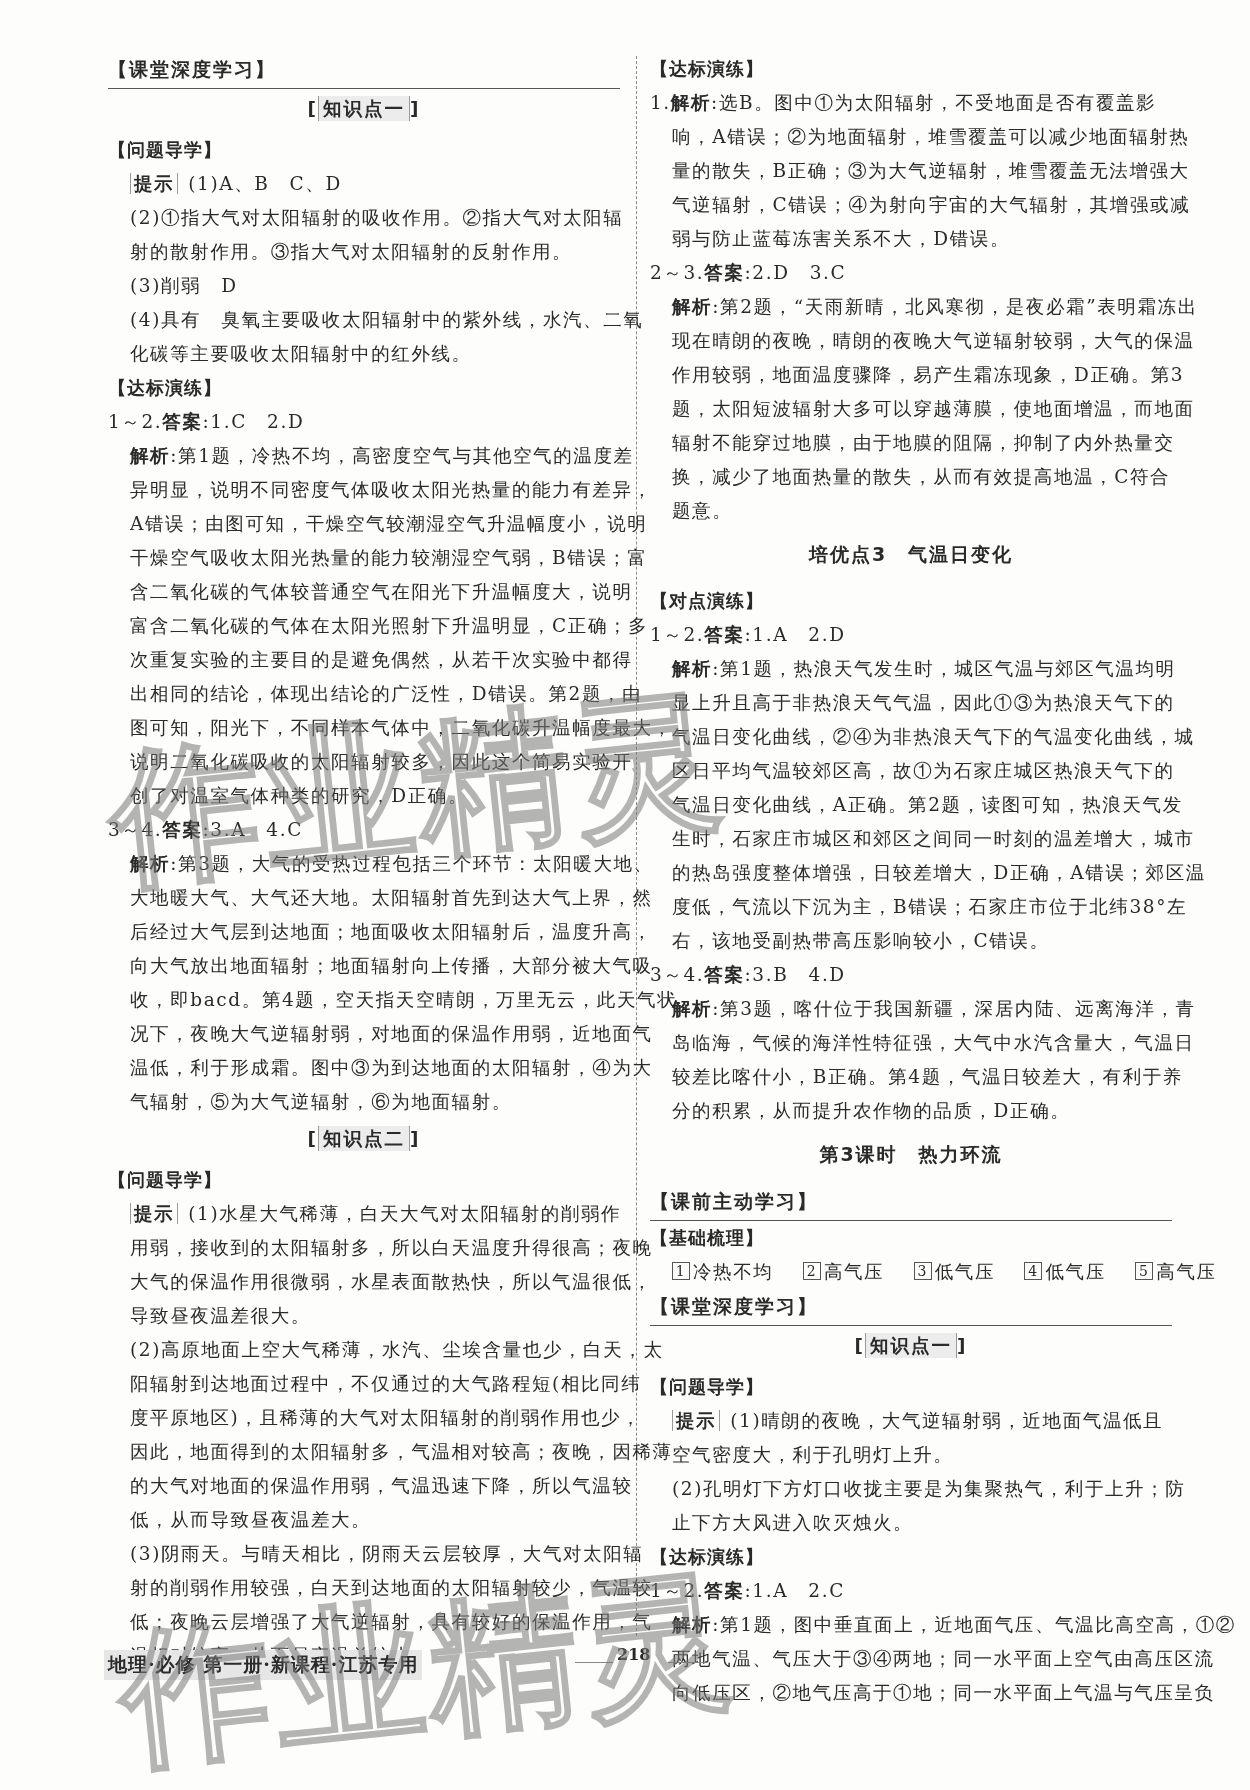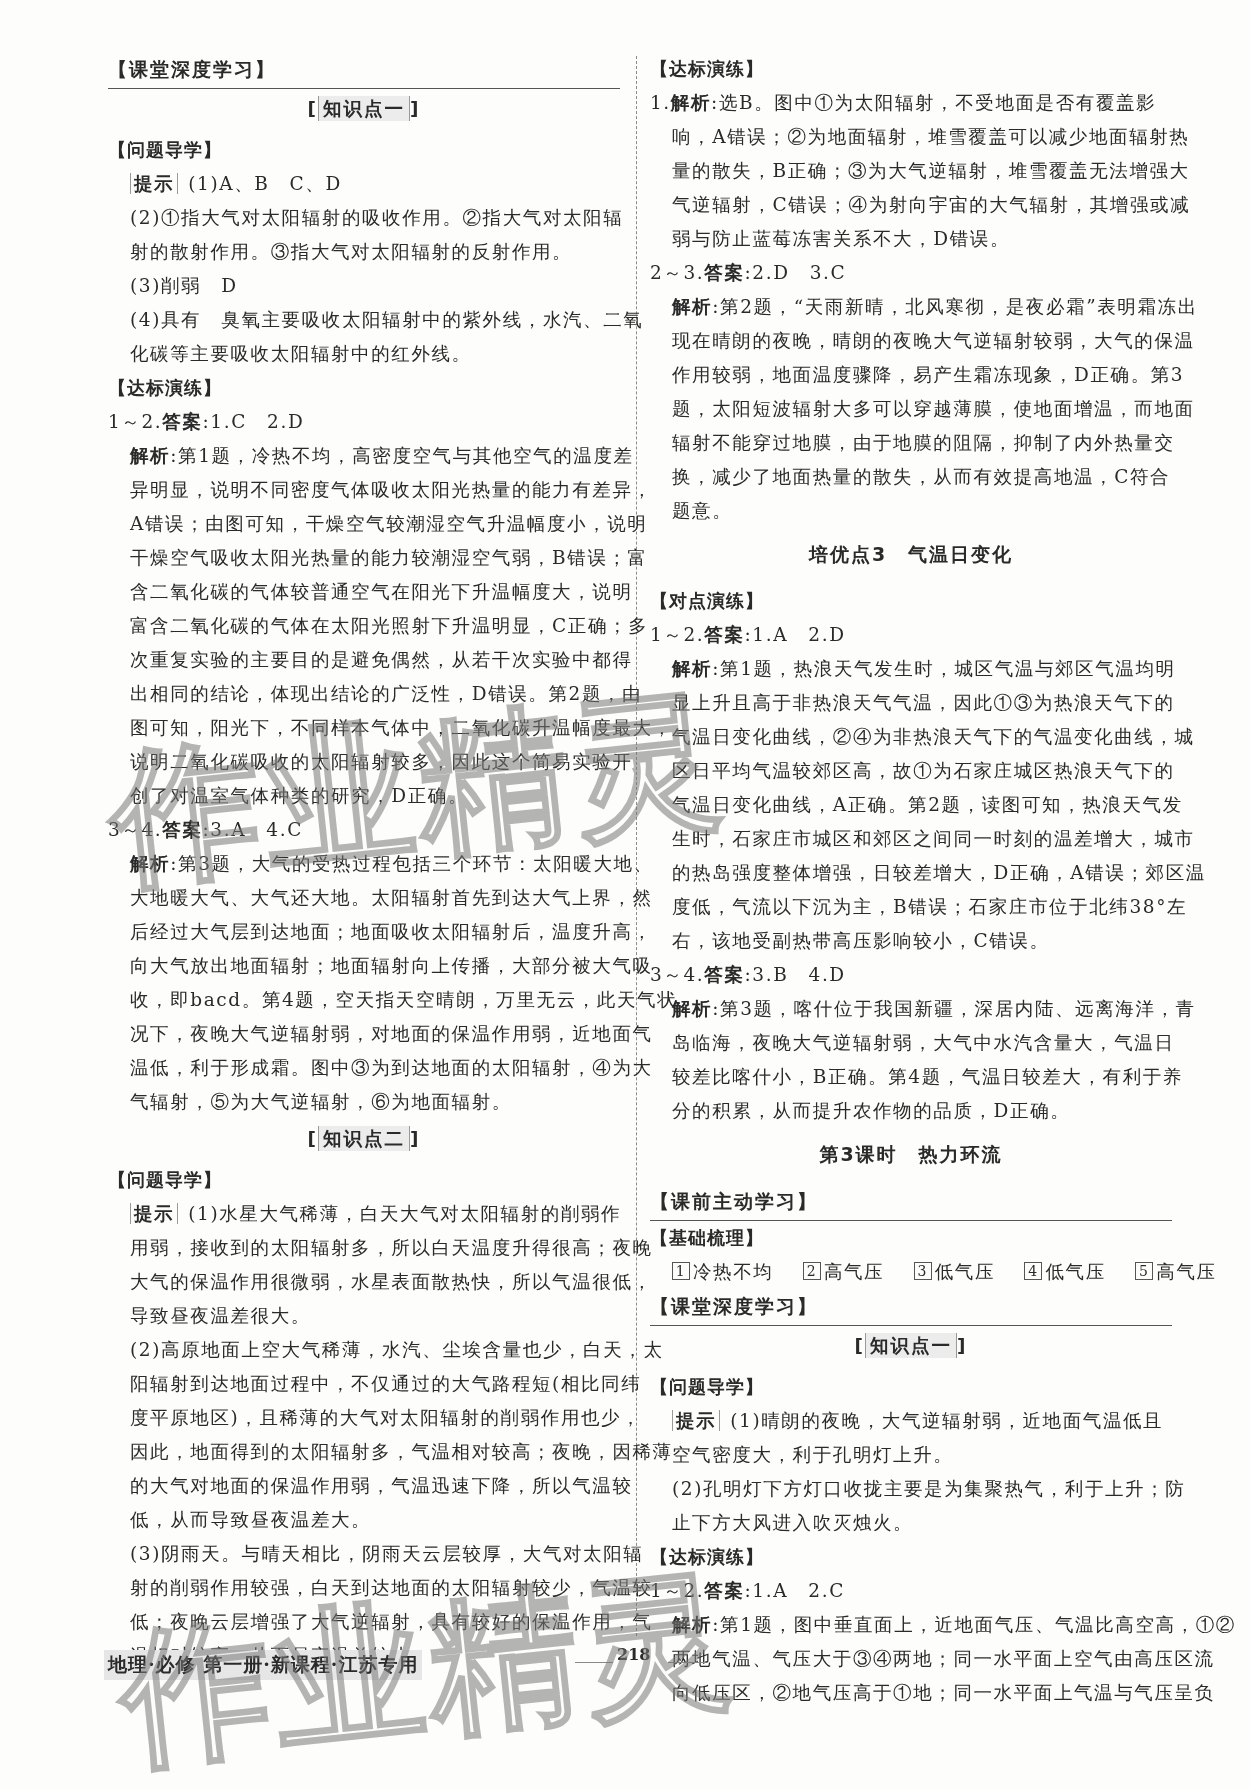--- a/index.html
+++ b/index.html
@@ -136,21 +136,21 @@
     <div class="line indent">气温日变化曲线，②④为非热浪天气下的气温变化曲线，城</div>
     <div class="line indent">区日平均气温较郊区高，故①为石家庄城区热浪天气下的</div>
     <div class="line indent">气温日变化曲线，A正确。第2题，读图可知，热浪天气发</div>
     <div class="line indent">生时，石家庄市城区和郊区之间同一时刻的温差增大，城市</div>
     <div class="line indent">的热岛强度整体增强，日较差增大，D正确，A错误；郊区温</div>
     <div class="line indent">度低，气流以下沉为主，B错误；石家庄市位于北纬38°左</div>
     <div class="line indent">右，该地受副热带高压影响较小，C错误。</div>
 
     <div class="line"><span>3～4.</span><span class="bold">答案</span><span>:3.B　4.D</span></div>
     <div class="line indent"><span class="bold">解析</span>:<span>第3题，喀什位于我国新疆，深居内陆、远离海洋，青</span></div>
-    <div class="line indent">岛临海，夜晚大气逆辐射弱，大气中水汽含量大，气温日</div>
+    <div class="line indent">岛临海，气候的海洋性特征强，大气中水汽含量大，气温日</div>
     <div class="line indent">较差比喀什小，B正确。第4题，气温日较差大，有利于养</div>
     <div class="line indent">分的积累，从而提升农作物的品质，D正确。</div>
 
     <div class="title-center">第3课时　热力环流</div>
     <div class="sec-head">【课前主动学习】</div>
     <div class="sub-head">【基础梳理】</div>
     <div class="line indent">
       <span class="fill-item"><span class="numbox">1</span><span>冷热不均</span></span>
       <span class="fill-item"><span class="numbox">2</span><span>高气压</span></span>
       <span class="fill-item"><span class="numbox">3</span><span>低气压</span></span>

